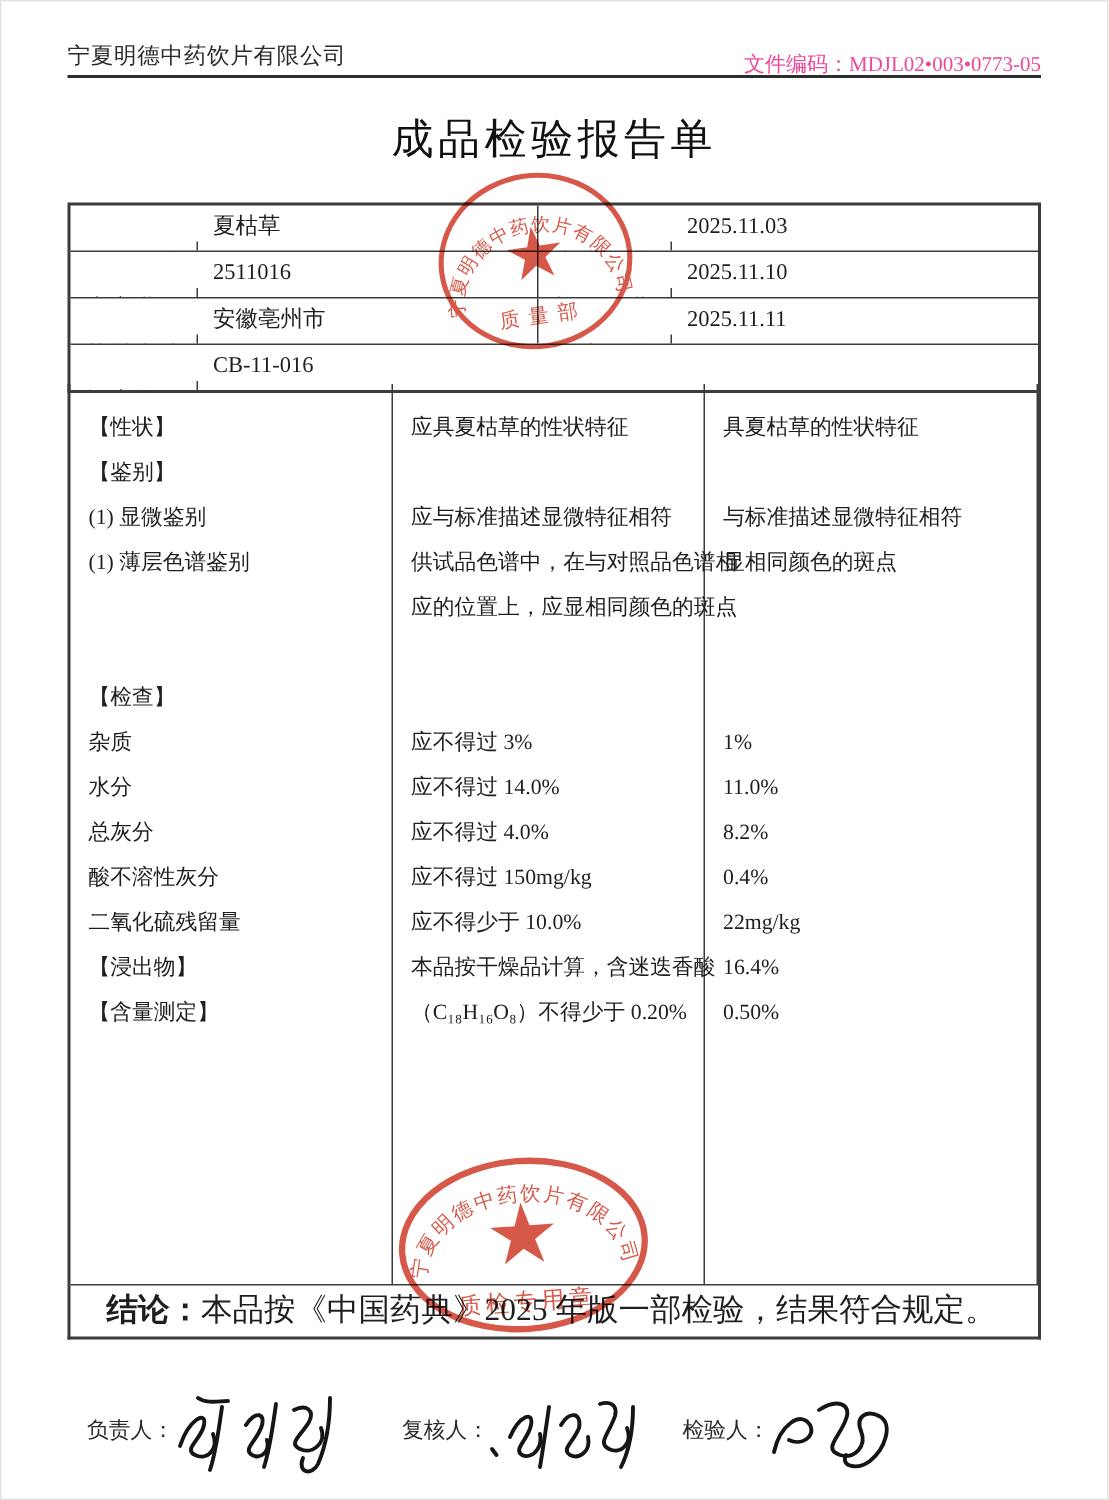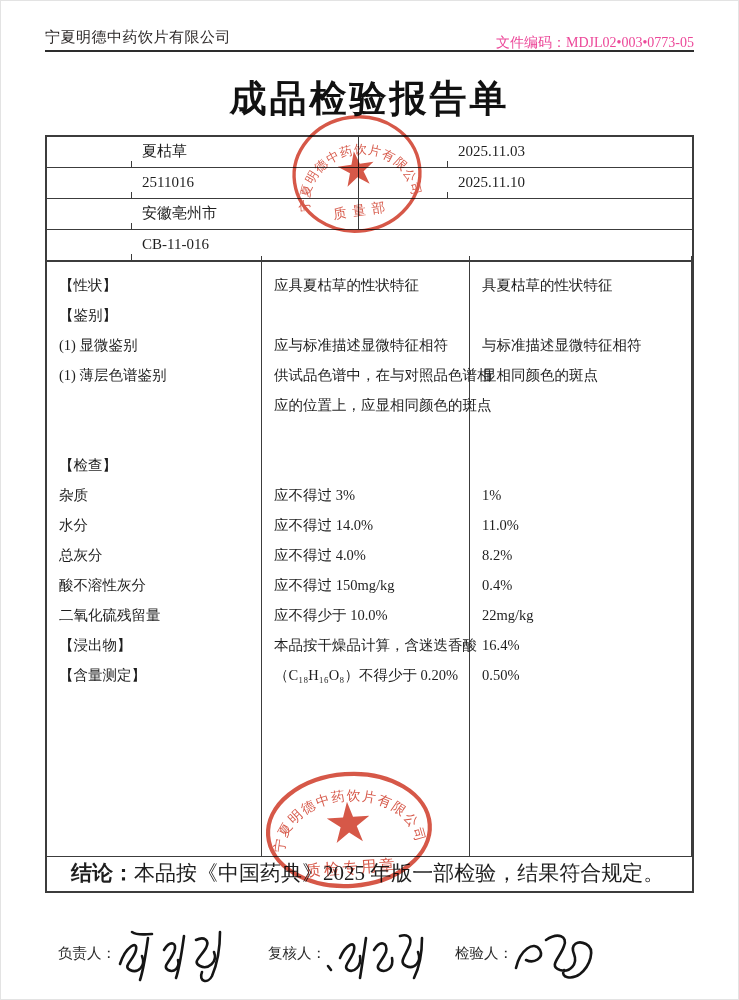--- a/index.html
+++ b/index.html
@@ -4,21 +4,21 @@
 <style>
   html,body{margin:0;padding:0;}
   body{
     width:739px;height:1000px;position:relative;background:#ffffff;
     font-family:"Liberation Serif","DejaVu Serif",serif;color:#1e1e1e;
     box-shadow:inset 0 0 0 1px #e3e3e3;overflow:hidden;
   }
   .hdr-left{position:absolute;left:45px;top:28px;font-size:15px;letter-spacing:.5px;color:#2e2a2a;}
   .hdr-right{position:absolute;right:45px;top:34px;font-size:14px;color:#ec4899;}
   .hdr-rule{position:absolute;left:45px;top:50px;width:649px;height:2px;background:#2d2d2d;}
-  .title{position:absolute;left:0;right:0;top:74px;text-align:center;font-size:37px;font-weight:bold;letter-spacing:3px;color:#111;}
+  .title{position:absolute;left:0;right:0;top:74px;text-align:center;font-size:28px;font-weight:normal;letter-spacing:3px;color:#111;}
 
   .info-table{position:absolute;left:45px;top:135px;width:649px;border:2px solid #3c3c3c;box-sizing:border-box;font-size:15px;}
   .info-row{display:grid;grid-template-columns:85px 227px 89px 1fr;height:30px;line-height:29px;border-bottom:1.5px solid #3c3c3c;}
   .info-row:last-child{border-bottom:none;}
   .info-row.span{grid-template-columns:85px 1fr;}
   .ic{padding:0 10px;border-right:1.5px solid #3c3c3c;overflow:hidden;white-space:nowrap;}
   .ic:last-child{border-right:none;}
   .ic.lab{text-align:justify;text-align-last:justify;margin-top:24px;}
 
   .main-table{position:absolute;left:45px;top:256px;width:649px;border:2px solid #3c3c3c;border-top:none;box-sizing:border-box;}
@@ -57,20 +57,21 @@
   <div class="info-row">
     <div class="ic lab">生产批号</div>
     <div class="ic">2511016</div>
     <div class="ic lab">检验日期</div>
     <div class="ic">2025.11.10</div>
   </div>
   <div class="info-row">
     <div class="ic lab">药材产地</div>
     <div class="ic">安徽亳州市</div>
     <div class="ic lab">报告日期</div>
+    <div class="ic">2025.11.11</div>
   </div>
   <div class="info-row span">
     <div class="ic lab">报告单号</div>
     <div class="ic">CB-11-016</div>
   </div>
 </div>
 
 <div class="main-table">
   <div class="mt-body">
     <div class="mcol" id="col-item">

